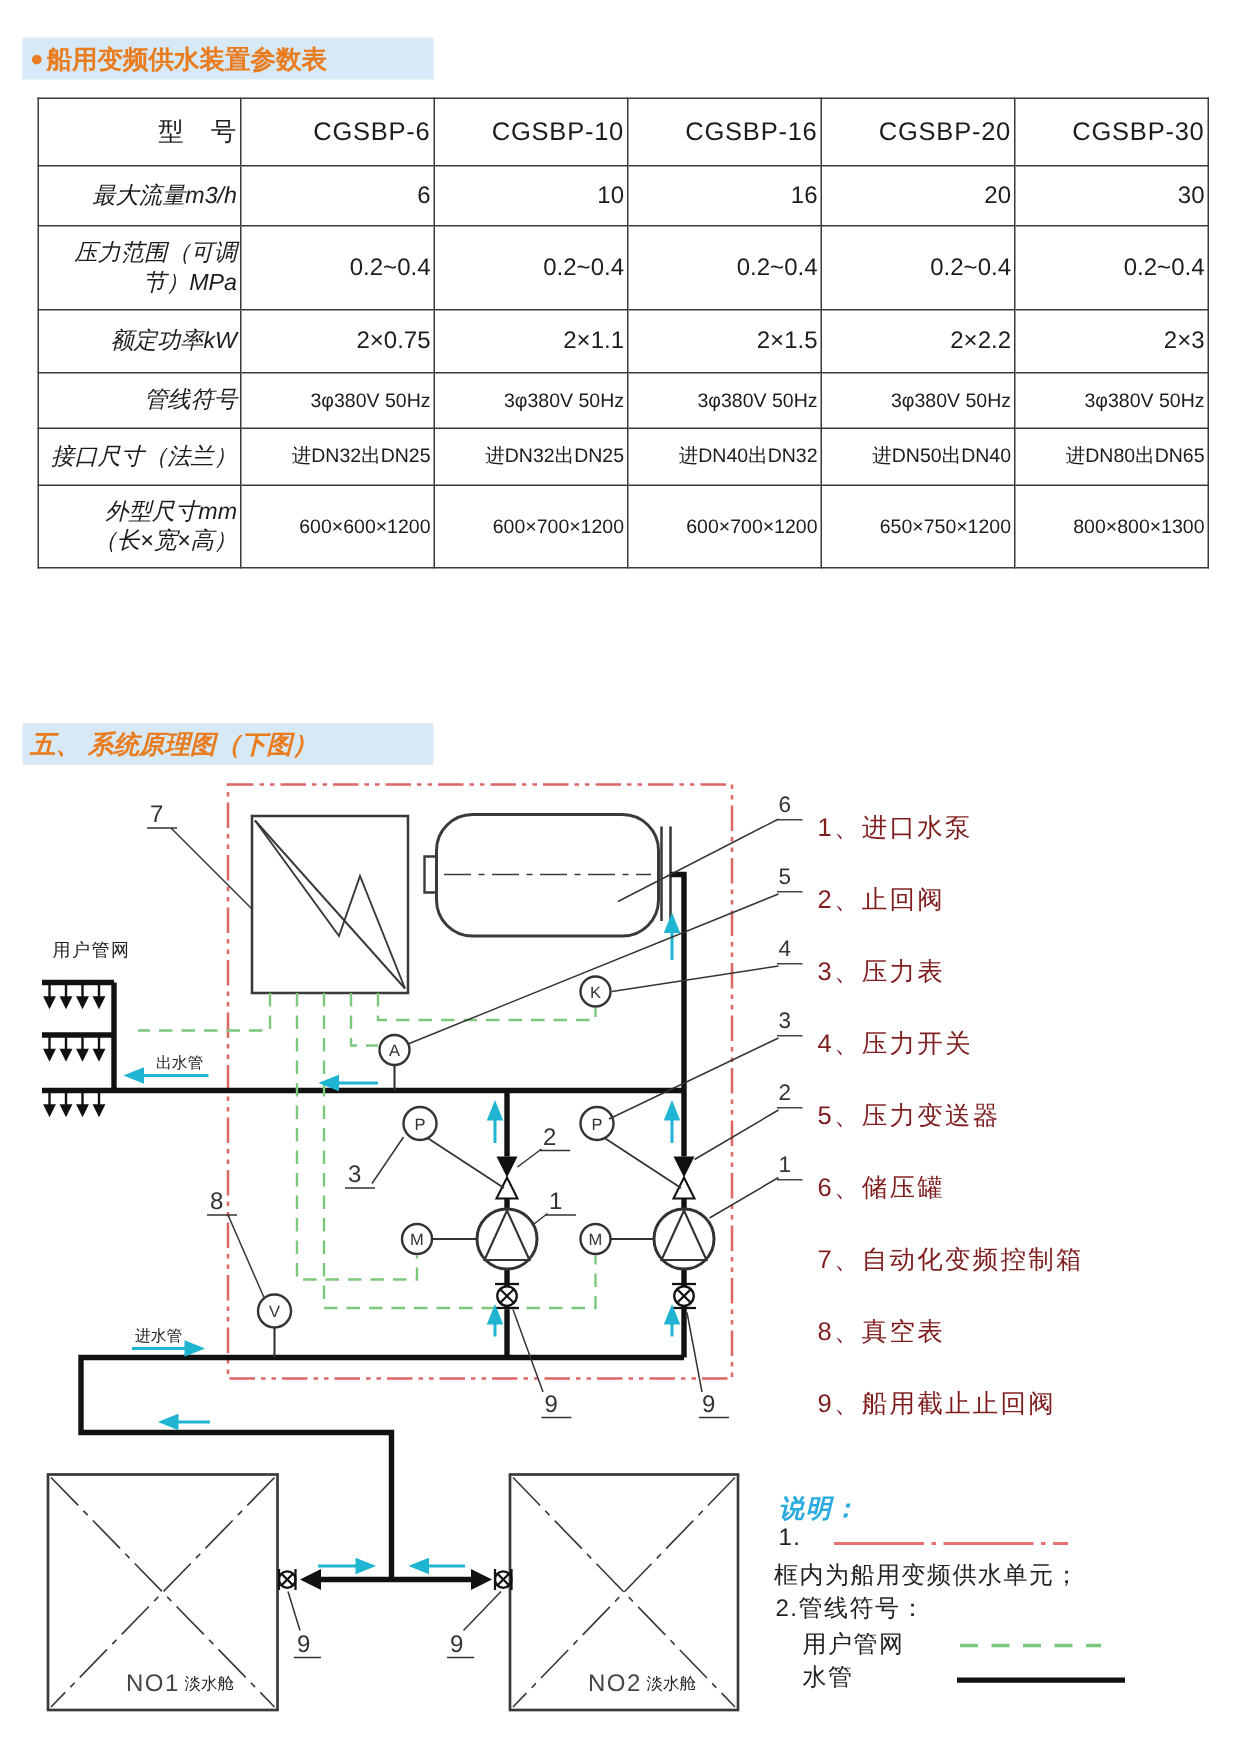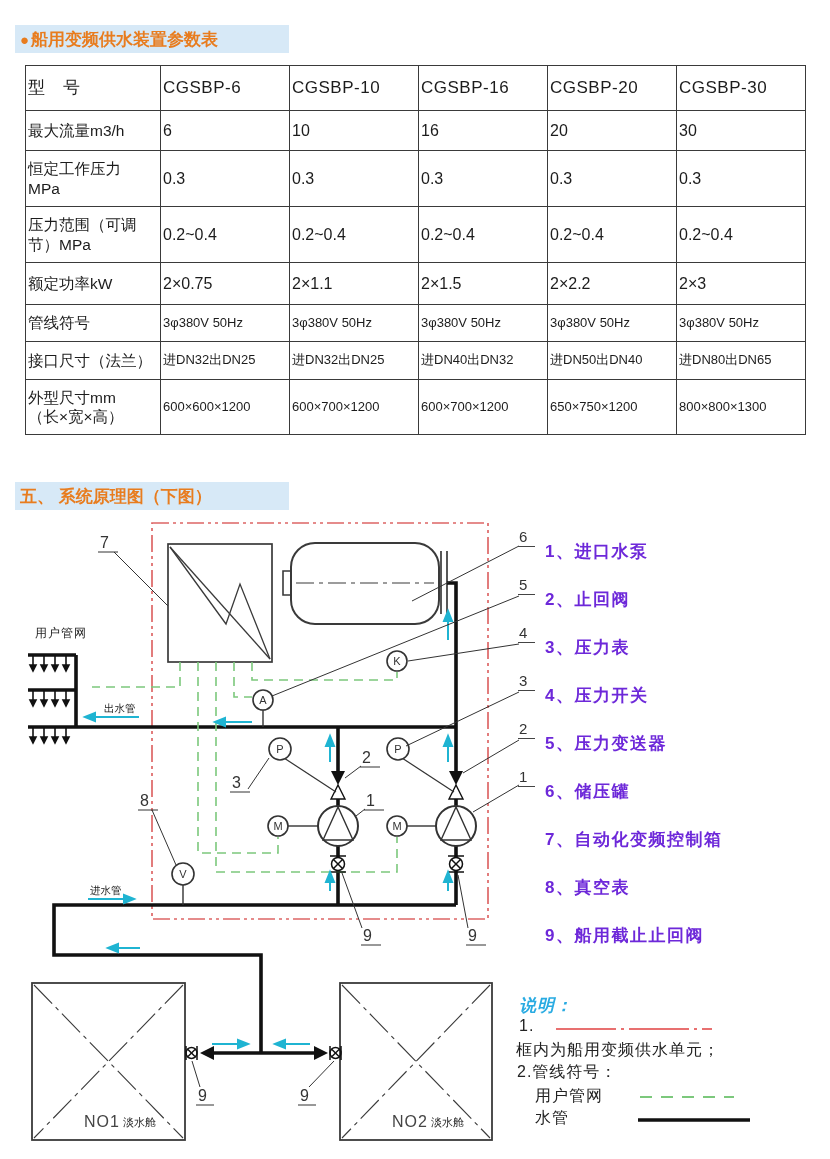--- a/index.html
+++ b/index.html
@@ -2,30 +2,30 @@
 <html><head>
 <meta charset="utf-8">
 <style>
   html,body{margin:0;padding:0;background:#fff;}
   #page{position:relative;width:830px;height:1159px;background:#fff;overflow:hidden;
         font-family:"Liberation Sans","DejaVu Sans",sans-serif;color:#1c1c1c;}
   .bar{position:absolute;left:15px;width:274px;background:#d7e9f7;height:28px;
        display:flex;align-items:center;font-weight:bold;font-size:17px;color:#e87c1e;padding-left:5px;box-sizing:border-box;}
   .bar .blt{margin-right:2px;font-size:15px;}
   table.spec{position:absolute;left:25px;top:65px;width:780px;border-collapse:collapse;table-layout:fixed;}
-  table.spec td{border:1.6px solid #3a3a3a;text-align:left;vertical-align:middle;
+  table.spec td{border:1.6px solid #3a3a3a;text-align:right;vertical-align:middle;
        font-size:16px;padding:0 2px;white-space:pre-line;line-height:1.25;}
-  table.spec td.lbl{font-size:15.5px;}
+  table.spec td.lbl{font-size:15.5px;font-style:italic;}
   table.spec td.hd{font-size:17px;letter-spacing:.5px;}
   table.spec td.sm{font-size:13px;}
   svg#diag{position:absolute;left:0;top:0;}
   .abs{position:absolute;}
   .legend-num{position:absolute;left:518px;width:16px;font-size:15px;color:#333;
        border-bottom:1.5px solid #444;text-align:left;padding:0 0 1px 1px;}
-  .legend-item{position:absolute;left:545px;font-size:17px;color:#6d28d9;letter-spacing:1.5px;white-space:nowrap;font-weight:bold;}
+  .legend-item{position:absolute;left:545px;font-size:17px;color:#7f1d1d;letter-spacing:1.5px;white-space:nowrap;}
   .note{font-size:16px;color:#222;letter-spacing:1px;white-space:nowrap;}
   .note-title{font-size:17px;font-weight:bold;color:#29abe2;letter-spacing:1px;font-style:italic;}
 </style>
 </head>
 <body>
 
 <div id="page">
 
   <svg id="diag" width="830" height="1159" viewBox="0 0 830 1159">
 
@@ -289,21 +289,21 @@
       <line x1="556" y1="1029" x2="712" y2="1029" stroke="#e87070" stroke-width="2" stroke-dasharray="60 5 3 5"></line>
       <line x1="640" y1="1097" x2="734" y2="1097" stroke="#7cc87c" stroke-width="2.2" stroke-dasharray="12 9"></line>
       <line x1="638" y1="1120" x2="750" y2="1120" stroke="#111" stroke-width="3.5"></line>
     </g>
   </svg>
 
   <div class="bar" style="top:25px;">
     <span class="blt">●</span>
     <span>船用变频供水装置参数表</span>
   </div>
-  <div class="bar" style="top:482px;">
+  <div class="bar" style="top:482px;font-style:italic;">
     <span>五、 系统原理图（下图）</span>
   </div>
 
   <table class="spec">
     <colgroup>
         <col style="width:135px">
         <col style="width:129px">
         <col style="width:129px">
         <col style="width:129px">
         <col style="width:129px">
@@ -320,29 +320,20 @@
     </tr>
     <tr style="height:40px">
       <td class="lbl">最大流量m3/h</td>
       <td>6</td>
       <td>10</td>
       <td>16</td>
       <td>20</td>
       <td>30</td>
     </tr>
     <tr style="height:56px">
-      <td class="lbl">恒定工作压力
-MPa</td>
-      <td>0.3</td>
-      <td>0.3</td>
-      <td>0.3</td>
-      <td>0.3</td>
-      <td>0.3</td>
-    </tr>
-    <tr style="height:56px">
       <td class="lbl">压力范围（可调
 节）MPa</td>
       <td>0.2~0.4</td>
       <td>0.2~0.4</td>
       <td>0.2~0.4</td>
       <td>0.2~0.4</td>
       <td>0.2~0.4</td>
     </tr>
     <tr style="height:42px">
       <td class="lbl">额定功率kW</td>

